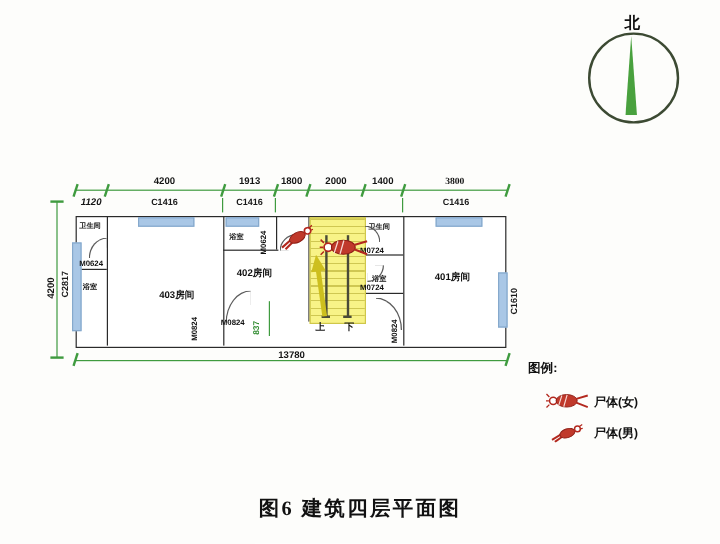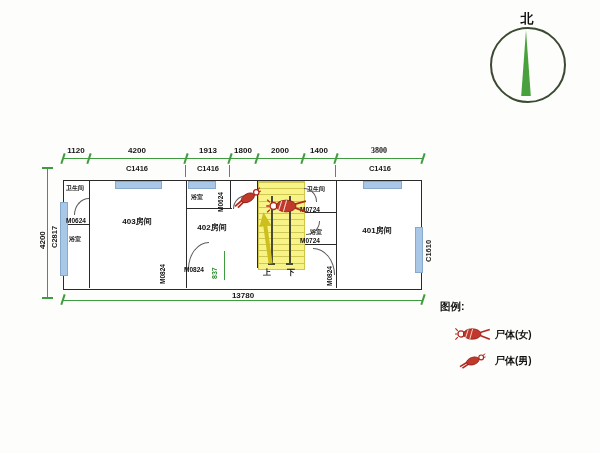--- a/index.html
+++ b/index.html
@@ -75,21 +75,21 @@
   <div class="abs dim-line-h" style="left:63px;top:158px;width:360px;"></div>
   <div class="abs tick-v" style="left:62px;top:153px;"></div>
   <div class="abs tick-v" style="left:88px;top:153px;"></div>
   <div class="abs tick-v" style="left:185px;top:153px;"></div>
   <div class="abs tick-v" style="left:229px;top:153px;"></div>
   <div class="abs tick-v" style="left:256px;top:153px;"></div>
   <div class="abs tick-v" style="left:302px;top:153px;"></div>
   <div class="abs tick-v" style="left:335px;top:153px;"></div>
   <div class="abs tick-v" style="left:422px;top:153px;"></div>
 
-  <div class="abs dim-label" style="left:56px;top:146px;width:40px;">1120</div>
+  <div class="abs dim-label" style="left:56px;top:164px;width:40px;font-style:italic;">1120</div>
   <div class="abs dim-label" style="left:117px;top:146px;width:40px;">4200</div>
   <div class="abs dim-label" style="left:188px;top:146px;width:40px;">1913</div>
   <div class="abs dim-label" style="left:223px;top:146px;width:40px;">1800</div>
   <div class="abs dim-label" style="left:260px;top:146px;width:40px;">2000</div>
   <div class="abs dim-label" style="left:299px;top:146px;width:40px;">1400</div>
   <div class="abs dim-label" style="left:359px;top:146px;width:40px;font-family:Liberation Serif, serif;">3800</div>
 
   <div class="abs win-label" style="left:113px;top:164px;width:48px;">C1416</div>
   <div class="abs win-label" style="left:184px;top:164px;width:48px;">C1416</div>
   <div class="abs win-label" style="left:356px;top:164px;width:48px;">C1416</div>
@@ -128,21 +128,21 @@
   <div class="abs rail" style="left:289px;top:196px;height:68px;"></div>
   <div class="abs rail-foot" style="left:268px;top:263px;"></div>
   <div class="abs rail-foot" style="left:286px;top:263px;"></div>
   <svg class="abs" style="left:259px;top:212px;transform:rotate(-8deg);" width="16" height="52">
     <polygon points="8,0 14,14 2,14" fill="#cdbf1e"></polygon>
     <rect x="6" y="12" width="4" height="40" fill="#cdbf1e"></rect>
   </svg>
   <div class="abs updown" style="left:263px;top:267px;">上</div>
   <div class="abs updown" style="left:287px;top:267px;">下</div>
 
-  <div class="abs room-label" style="left:112px;top:216px;width:50px;">403房间</div>
+  <div class="abs room-label" style="left:112px;top:240px;width:50px;text-align:right;">403房间</div>
   <div class="abs room-label" style="left:187px;top:222px;width:50px;">402房间</div>
   <div class="abs room-label" style="left:352px;top:225px;width:50px;">401房间</div>
 
   <div class="abs tiny-label" style="left:66px;top:184px;">卫生间</div>
   <div class="abs tiny-label" style="left:69px;top:235px;">浴室</div>
   <div class="abs tiny-label" style="left:191px;top:193px;">浴室</div>
   <div class="abs tiny-label" style="left:307px;top:185px;">卫生间</div>
   <div class="abs tiny-label" style="left:310px;top:228px;">浴室</div>
 
   <div class="abs arc arc-tl" style="left:74px;top:198px;width:14px;height:16px;"></div>
@@ -180,14 +180,15 @@
   <div class="abs legend-title" style="left:440px;top:300px;">图例:</div>
   <svg class="abs" style="left:455px;top:326px;" width="36" height="16">
     <use href="#corpse-f" width="36" height="16"></use>
   </svg>
   <div class="abs legend-label" style="left:495px;top:328px;">尸体(女)</div>
   <svg class="abs" style="left:457px;top:353px;" width="30" height="16">
     <use href="#corpse-m" width="30" height="16"></use>
   </svg>
   <div class="abs legend-label" style="left:495px;top:354px;">尸体(男)</div>
 
+  <div class="abs caption" style="left:0px;top:412px;">图6 建筑四层平面图</div>
 
 </div>
 
 </body></html>

